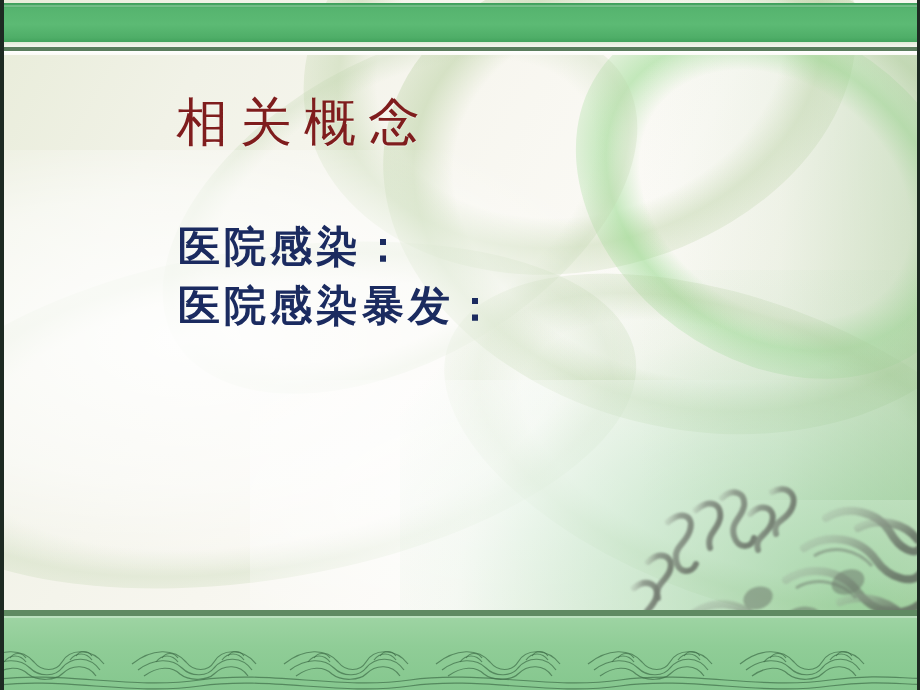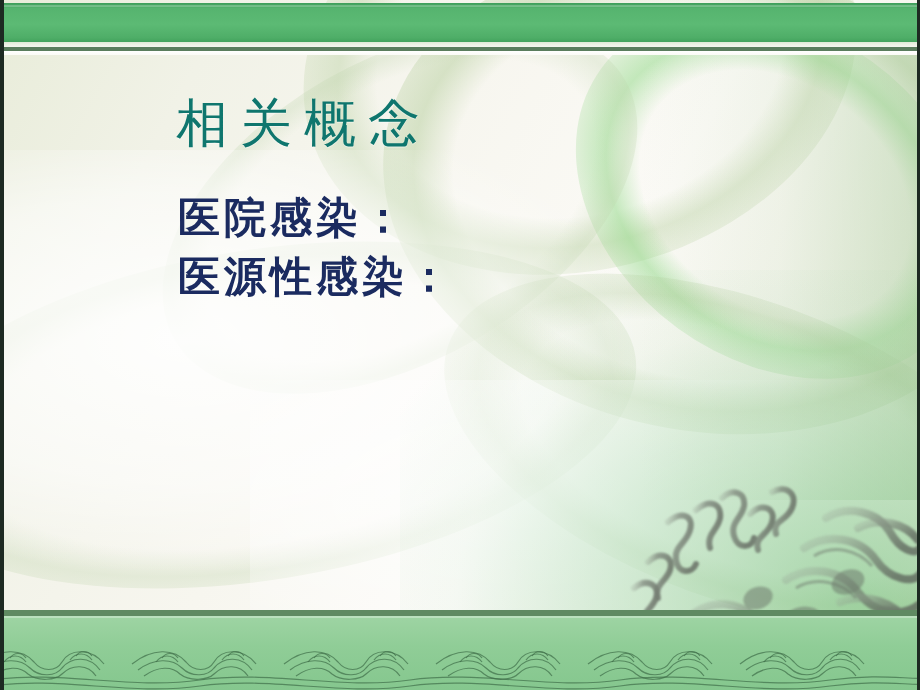--- a/index.html
+++ b/index.html
@@ -113,29 +113,29 @@
   
   #dragon{
     position:absolute;right:0;top:470px;width:330px;height:220px;
     filter:blur(1.3px);
     opacity:0.78;
   }
 
   
   #title{
     position:absolute;left:176px;top:92px;
-    font-family:Liberation Sans, sans-serif;
+    font-family:Liberation Serif, serif;
     font-size:52px;line-height:62px;
     letter-spacing:12px;
-    color:#0f766e;
+    color:#7f1d1d;
     white-space:nowrap;
     text-shadow:0 1px 0 rgba(255,255,255,0.45);
   }
   #body-block{
-    position:absolute;left:178px;top:188px;
+    position:absolute;left:178px;top:217px;
     width:700px;
   }
   .body-line{
     font-family:"DejaVu Serif","Liberation Serif",serif;
     font-size:42px;
     line-height:59px;
     letter-spacing:4px;
     color:#1b2b60;
     white-space:nowrap;
     font-weight:700;
@@ -279,16 +279,16 @@
     </g>
   </svg>
 
   <div id="edge-left"></div>
   <div id="edge-right"></div>
 
   <div id="title">相关概念</div>
 
   <div id="body-block">
     <div class="body-line">医院感染：</div>
-    <div class="body-line">医源性感染：</div>
+    <div class="body-line">医院感染暴发：</div>
   </div>
 
 </div>
 
 </body></html>

